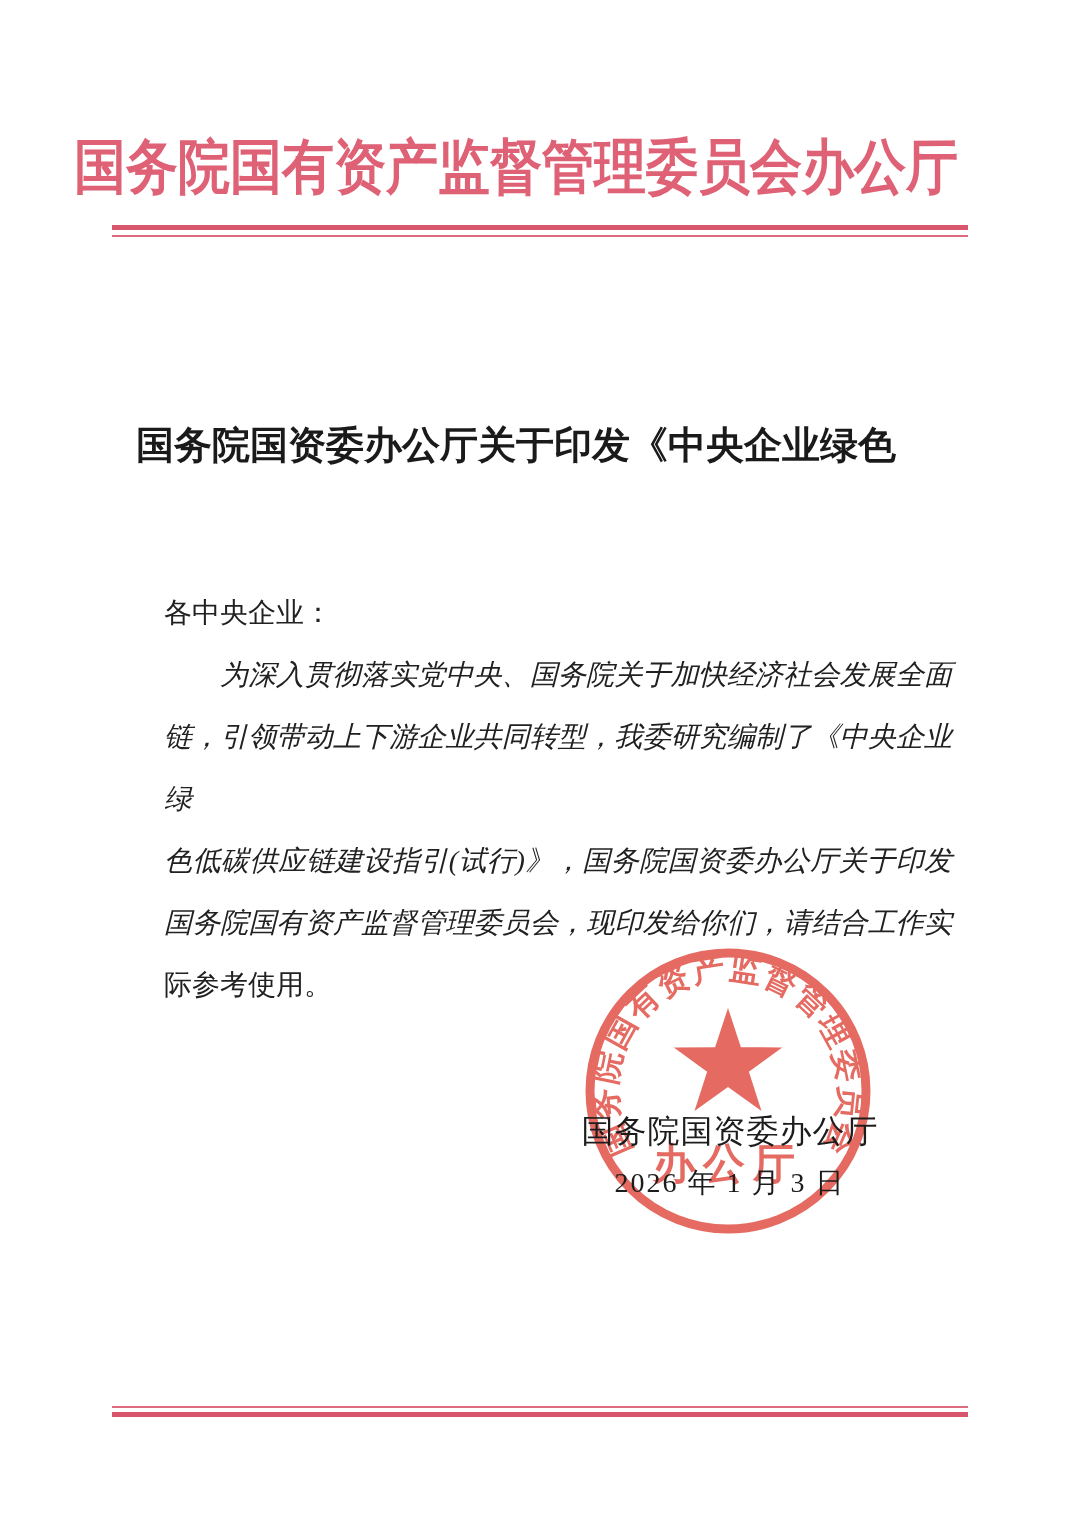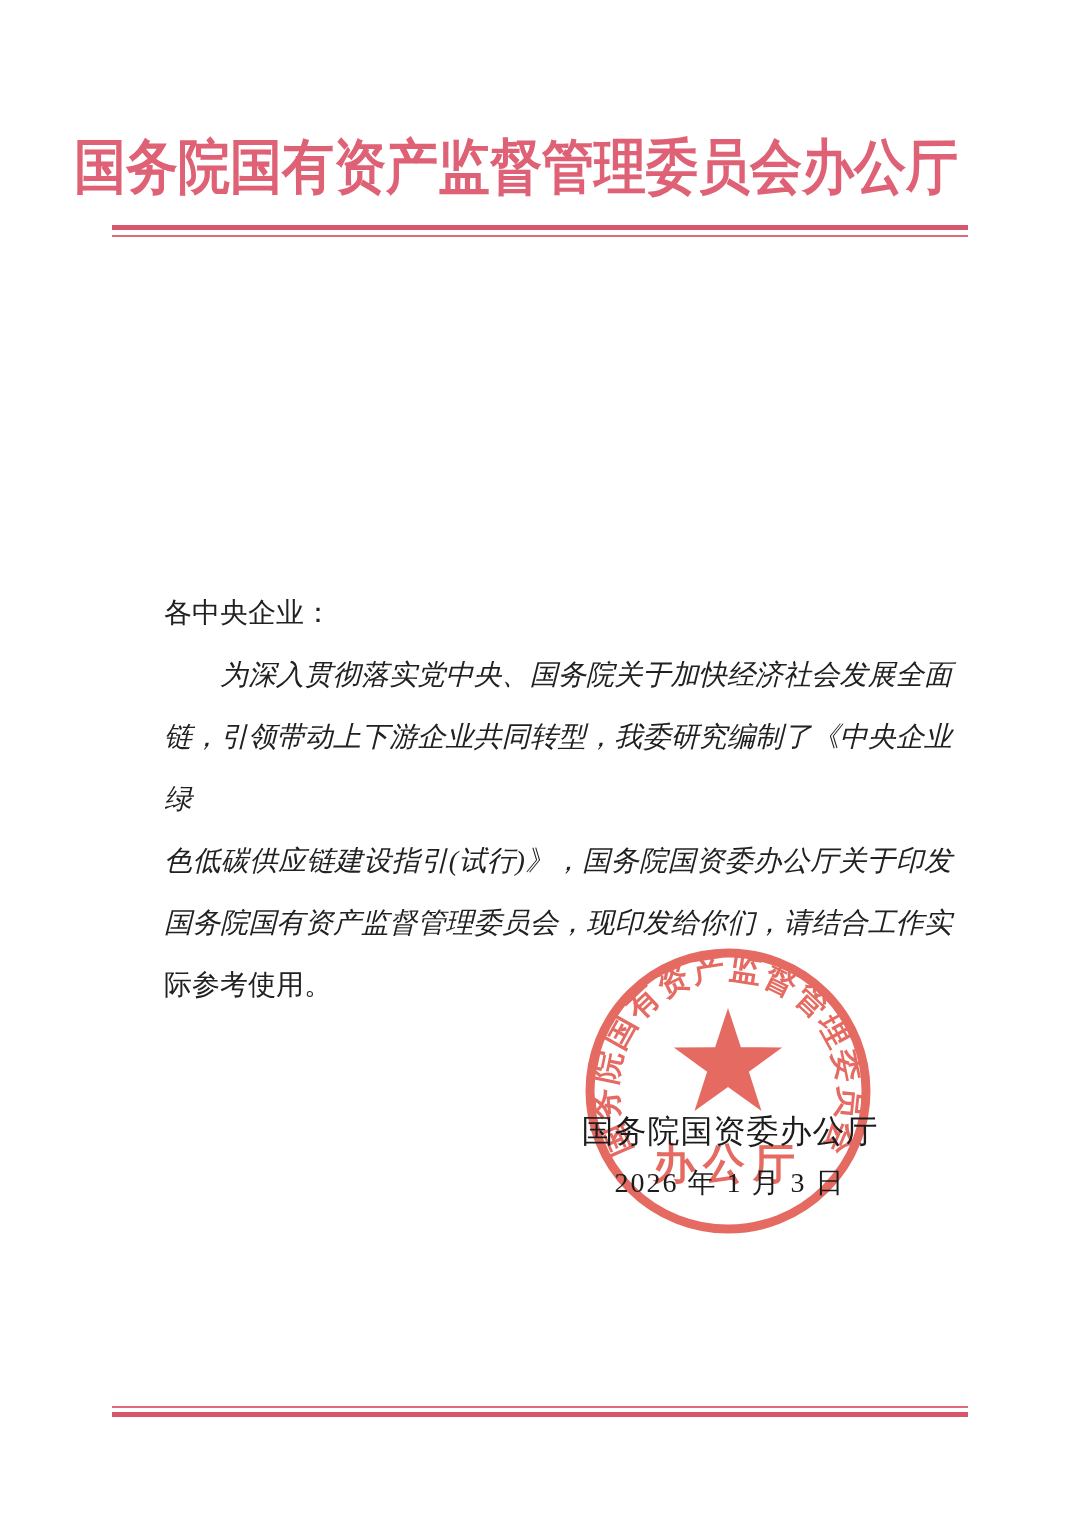--- a/index.html
+++ b/index.html
@@ -105,20 +105,21 @@
 <body>
 
 <div class="page">
 
   <div class="letterhead">国务院国有资产监督管理委员会办公厅</div>
 
   <div class="rule rule-thick rule-top-thick"></div>
   <div class="rule rule-thin rule-top-thin"></div>
 
   <div class="doc-title">
+    <div>国务院国资委办公厅关于印发《中央企业绿色</div>
   </div>
 
   <div class="body-block">
     <div class="body-line">各中央企业：</div>
     <div class="body-line stretch indent">为深入贯彻落实党中央、国务院关于加快经济社会发展全面</div>
     <div class="body-line stretch">链，引领带动上下游企业共同转型，我委研究编制了《中央企业绿</div>
     <div class="body-line stretch">色低碳供应链建设指引(试行)》，国务院国资委办公厅关于印发</div>
     <div class="body-line stretch">国务院国有资产监督管理委员会，现印发给你们，请结合工作实</div>
     <div class="body-line">际参考使用。</div>
   </div>

